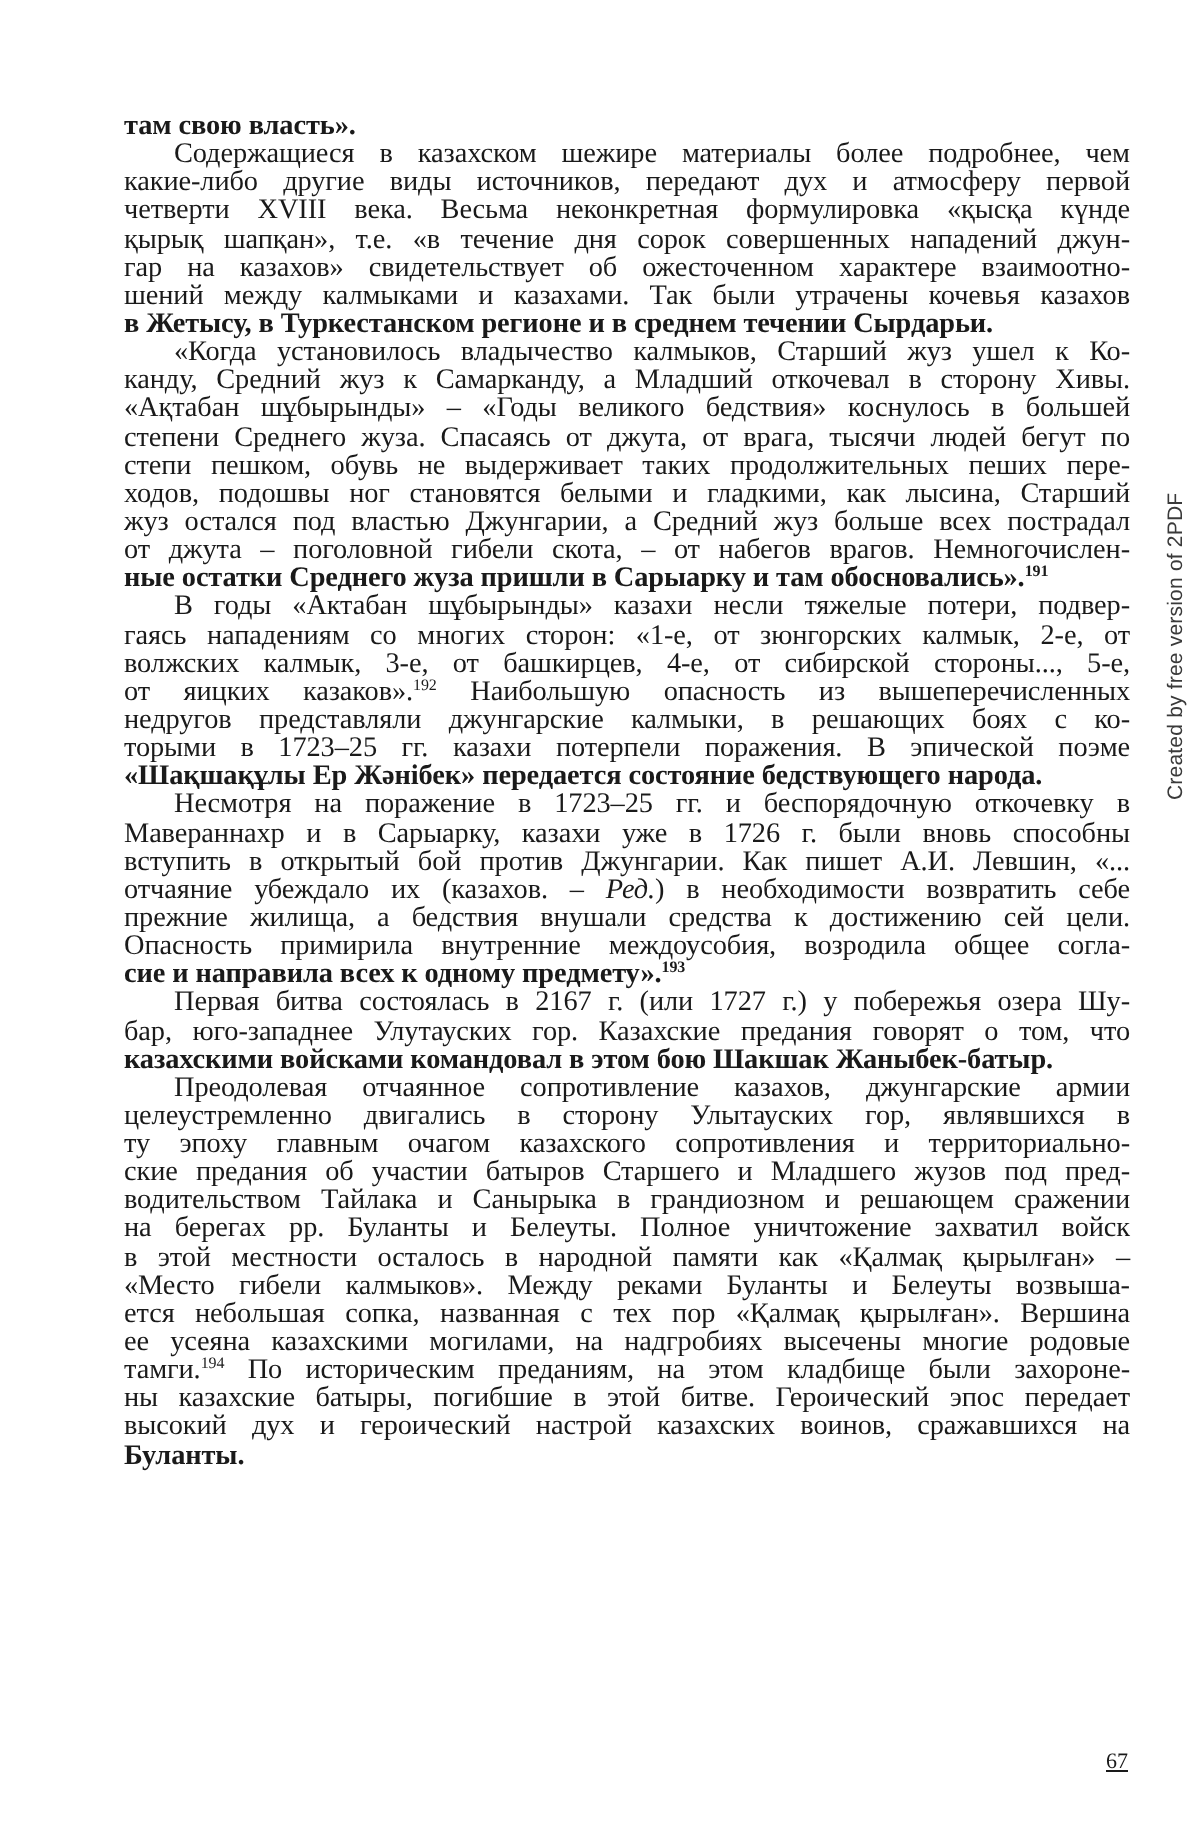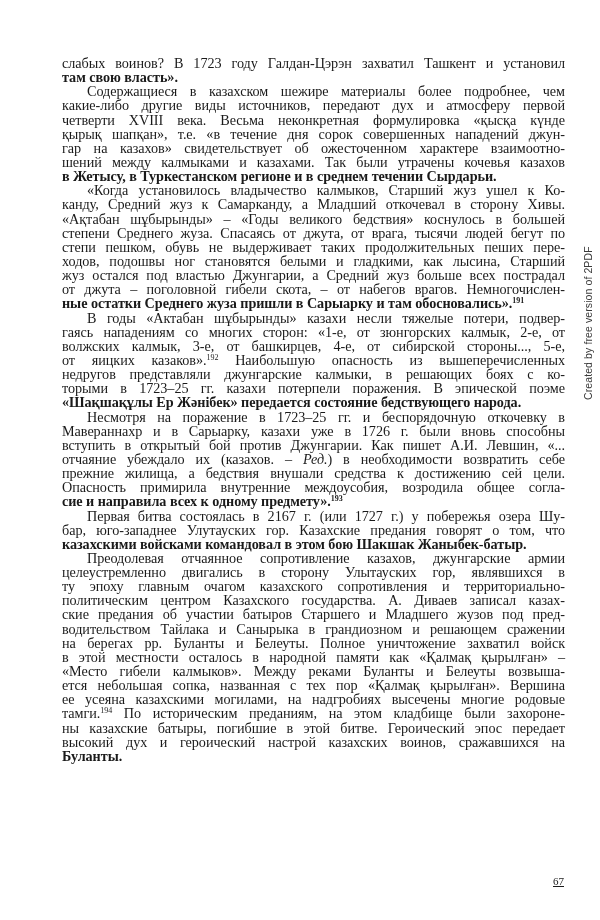--- a/index.html
+++ b/index.html
@@ -74,21 +74,20 @@
       color: #3a3a3a;
       white-space: nowrap;
       letter-spacing: 0.1px;
     }
   </style>
 </head>
 <body>
 
 <div class="page">
   <div class="text-block" id="text-block">
-      <div class="line"><span>слабых воинов? В 1723 году Галдан-Цэрэн захватил Ташкент и установил</span></div>
       <div class="line last"><span>там свою власть».</span></div>
       <div class="line indent"><span>Содержащиеся в казахском шежире материалы более подробнее, чем</span></div>
       <div class="line"><span>какие-либо другие виды источников, передают дух и атмосферу первой</span></div>
       <div class="line"><span>четверти XVIII века. Весьма неконкретная формулировка «қысқа күнде</span></div>
       <div class="line"><span>қырық шапқан», т.е. «в течение дня сорок совершенных нападений джун-</span></div>
       <div class="line"><span>гар на казахов» свидетельствует об ожесточенном характере взаимоотно-</span></div>
       <div class="line"><span>шений между калмыками и казахами. Так были утрачены кочевья казахов</span></div>
       <div class="line last"><span>в Жетысу, в Туркестанском регионе и в среднем течении Сырдарьи.</span></div>
       <div class="line indent"><span>«Когда установилось владычество калмыков, Старший жуз ушел к Ко-</span></div>
       <div class="line"><span>канду, Средний жуз к Самарканду, а Младший откочевал в сторону Хивы.</span></div>
@@ -112,21 +111,20 @@
       <div class="line"><span>отчаяние убеждало их (казахов. – </span><em>Ред.</em><span>) в необходимости возвратить себе</span></div>
       <div class="line"><span>прежние жилища, а бедствия внушали средства к достижению сей цели.</span></div>
       <div class="line"><span>Опасность примирила внутренние междоусобия, возродила общее согла-</span></div>
       <div class="line last"><span>сие и направила всех к одному предмету».</span><span class="sup">193</span></div>
       <div class="line indent"><span>Первая битва состоялась в 2167 г. (или 1727 г.) у побережья озера Шу-</span></div>
       <div class="line"><span>бар, юго-западнее Улутауских гор. Казахские предания говорят о том, что</span></div>
       <div class="line last"><span>казахскими войсками командовал в этом бою Шакшак Жаныбек-батыр.</span></div>
       <div class="line indent"><span>Преодолевая отчаянное сопротивление казахов, джунгарские армии</span></div>
       <div class="line"><span>целеустремленно двигались в сторону Улытауских гор, являвшихся в</span></div>
       <div class="line"><span>ту эпоху главным очагом казахского сопротивления и территориально-</span></div>
-      <div class="line"><span>политическим центром Казахского государства. А. Диваев записал казах-</span></div>
       <div class="line"><span>ские предания об участии батыров Старшего и Младшего жузов под пред-</span></div>
       <div class="line"><span>водительством Тайлака и Санырыка в грандиозном и решающем сражении</span></div>
       <div class="line"><span>на берегах рр. Буланты и Белеуты. Полное уничтожение захватил войск</span></div>
       <div class="line"><span>в этой местности осталось в народной памяти как «Қалмақ қырылған» –</span></div>
       <div class="line"><span>«Место гибели калмыков». Между реками Буланты и Белеуты возвыша-</span></div>
       <div class="line"><span>ется небольшая сопка, названная с тех пор «Қалмақ қырылған». Вершина</span></div>
       <div class="line"><span>ее усеяна казахскими могилами, на надгробиях высечены многие родовые</span></div>
       <div class="line"><span>тамги.</span><span class="sup">194</span><span> По историческим преданиям, на этом кладбище были захороне-</span></div>
       <div class="line"><span>ны казахские батыры, погибшие в этой битве. Героический эпос передает</span></div>
       <div class="line"><span>высокий дух и героический настрой казахских воинов, сражавшихся на</span></div>

